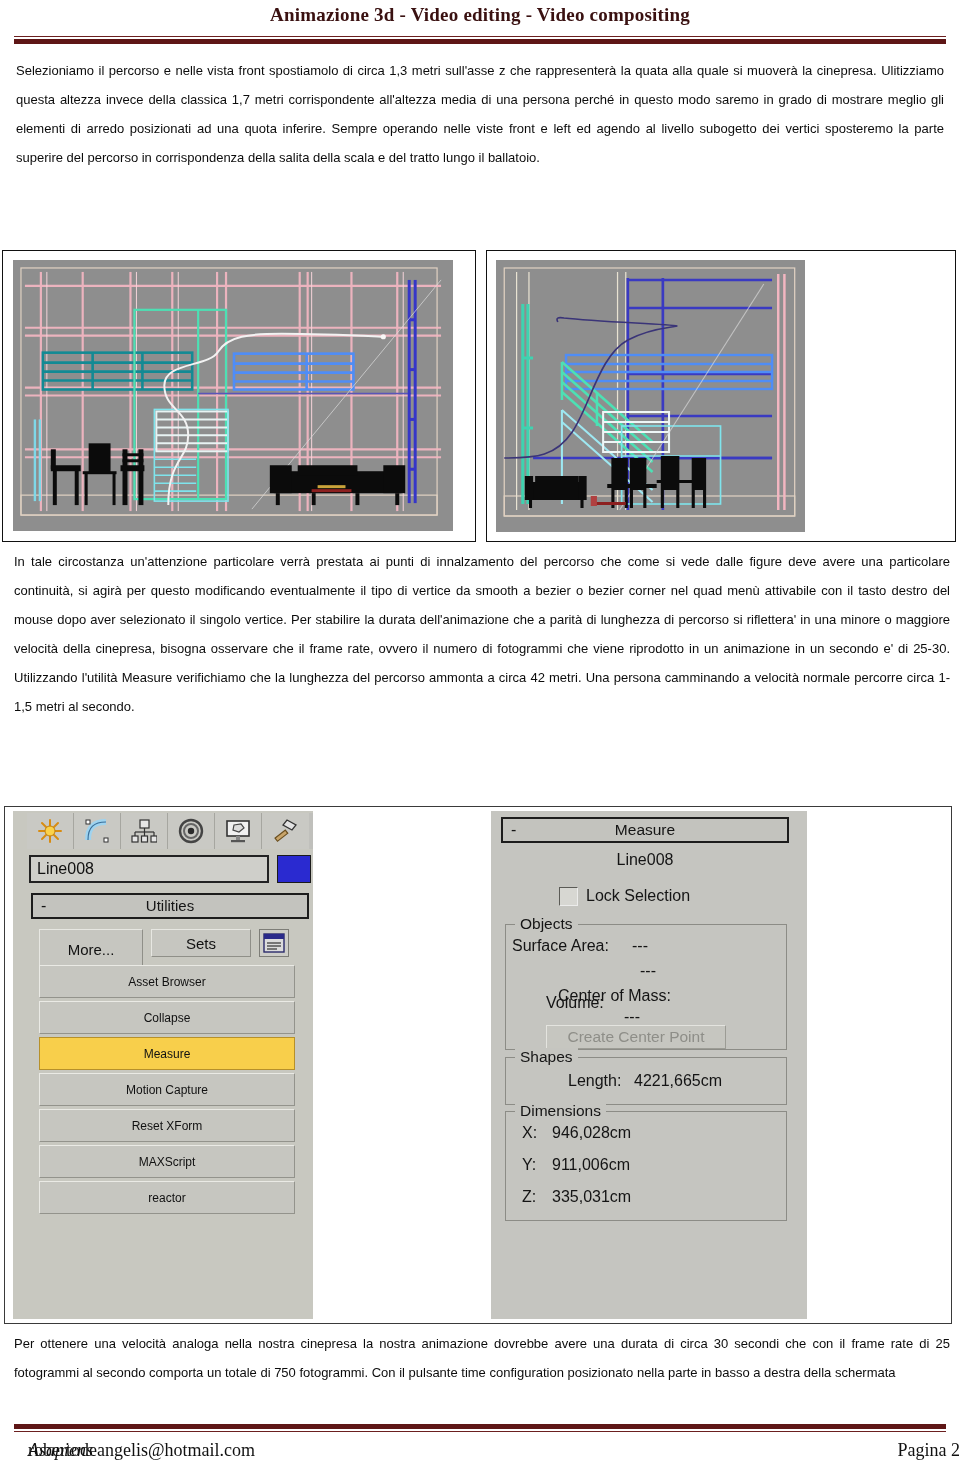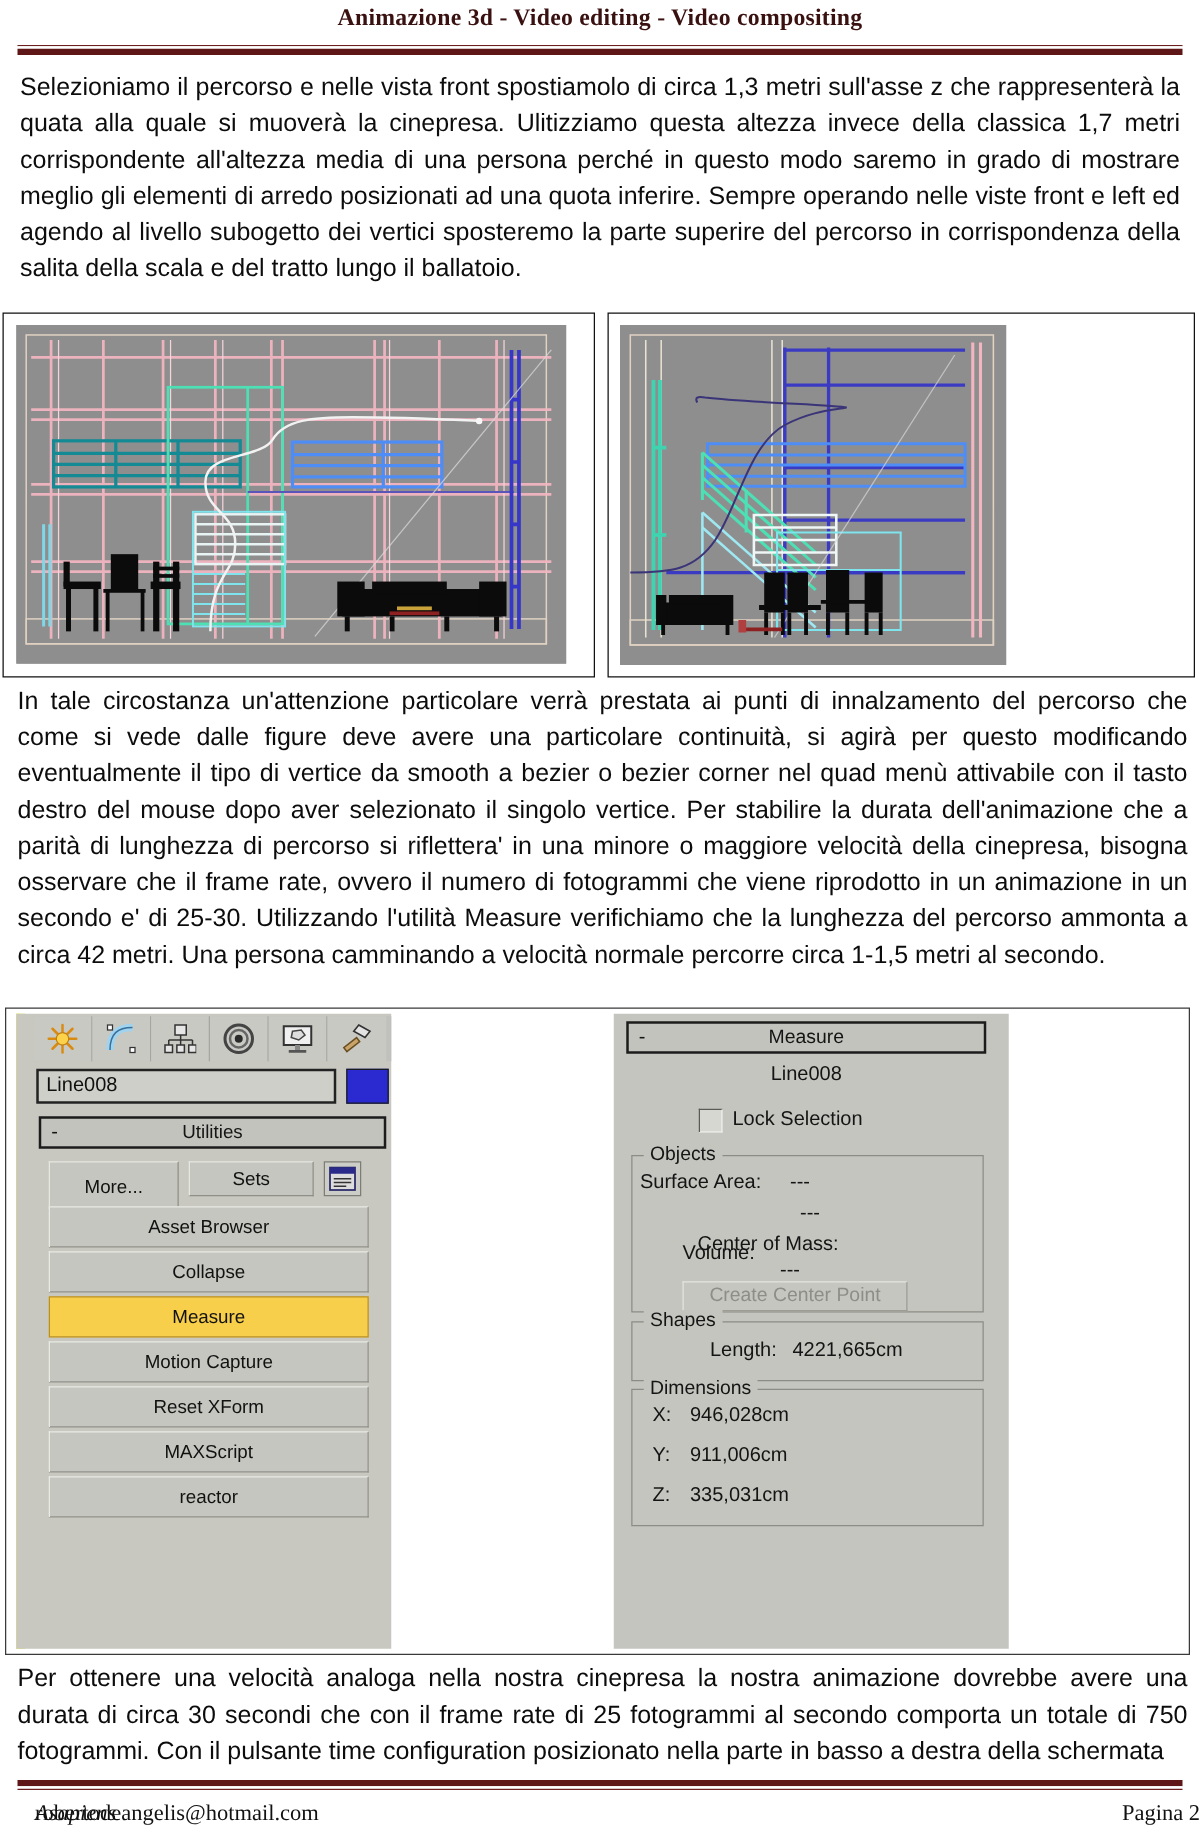--- a/index.html
+++ b/index.html
@@ -32,21 +32,21 @@
     position:absolute; left:14px; top:36px; width:932px;
   }
   .rule-thin{height:1px;background:#6b1f1f;}
   .rule-gap{height:2px;background:#ffffff;}
   .rule-thick{height:5px;background:#5e1616;}
 
   
   .para{
     position:absolute;
     font-family:"Liberation Sans", sans-serif;
-    font-size:20px;
+    font-size:13px;
     line-height:29px;
     color:#0c0c0c;
     text-align:justify;
     text-justify:inter-word;
   }
   #para1{left:16px; top:56px; width:928px;}
   #para2{left:14px; top:547px; width:936px;}
   #para3{left:14px; top:1329px; width:936px;}
 
   
@@ -166,21 +166,21 @@
     position:absolute; left:34px; top:160px; width:254px;
   }
   .utilbtn{
     height:33px;
     margin-bottom:3px;
     background:#c6c6c0;
     border:1px solid #93938c;
     border-top-color:#eaeae5;
     border-left-color:#eaeae5;
     box-sizing:border-box;
-    font-size:15px;
+    font-size:12px;
     color:#111;
     display:flex; align-items:center; justify-content:center;
     font-family:"Liberation Sans", sans-serif;
   }
   .utilbtn.active{
     background:#f8cf4b;
     border:1px solid #b6902a;
   }
 
   

